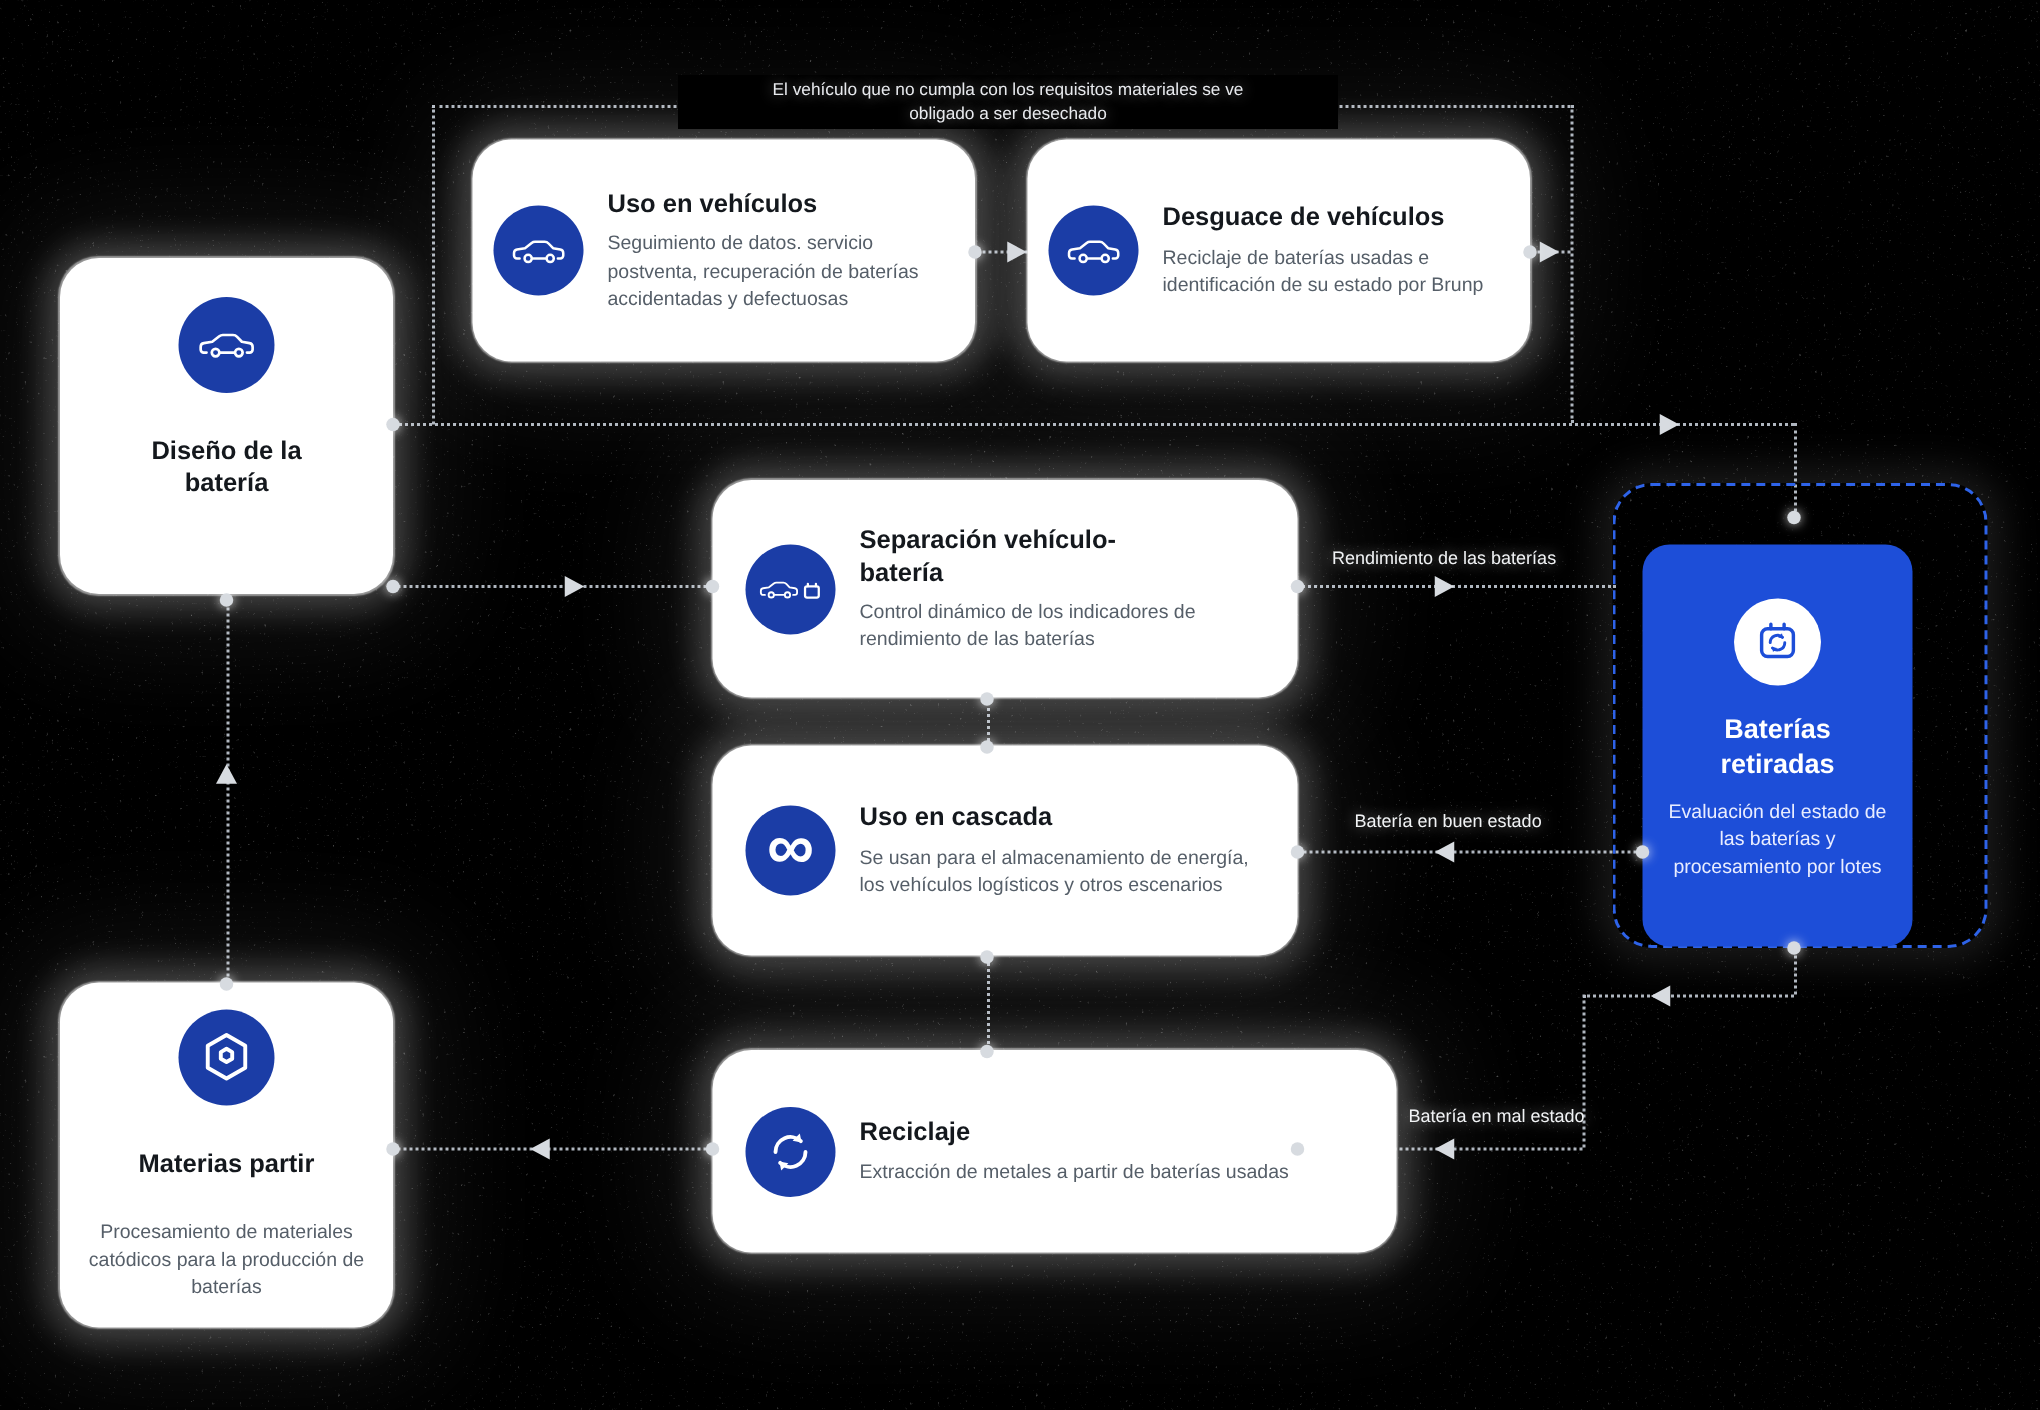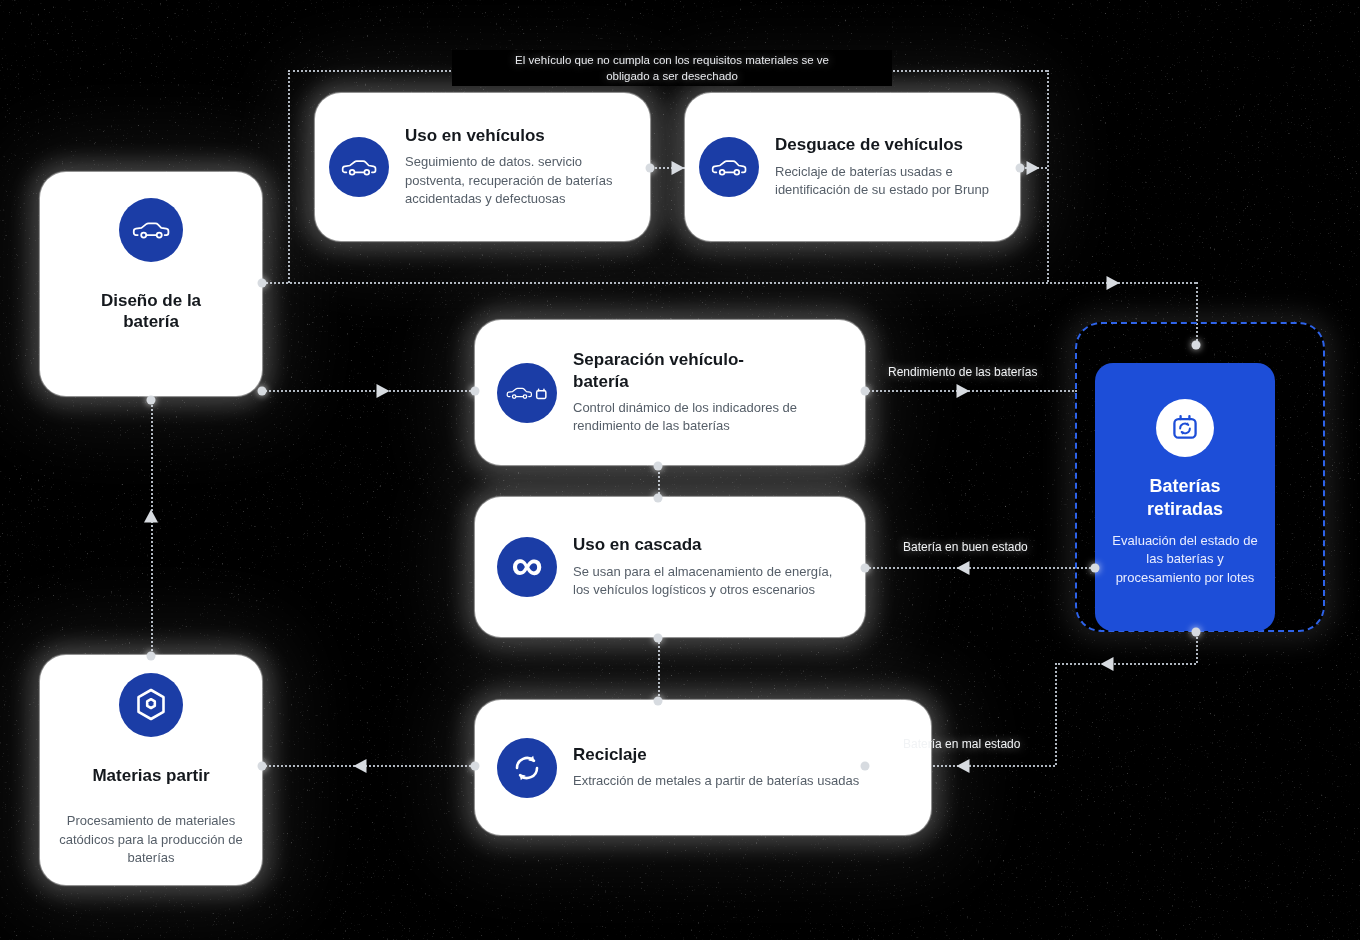--- a/index.html
+++ b/index.html
@@ -124,21 +124,21 @@
   <div class="arr l" style="left:360px;top:766px"></div>
   <div class="arr u" style="left:151px;top:516px"></div>
 
   <div class="top-note">
     <span>El vehículo que no cumpla con los requisitos materiales se ve</span><br>
     <span>obligado a ser desechado</span>
   </div>
 
   <div class="edge-label" style="left:888px;top:365px">Rendimiento de las baterías</div>
   <div class="edge-label" style="left:903px;top:540px">Batería en buen estado</div>
-  <div class="edge-label" style="left:903px;top:737px">Batería en mal estado</div>
+  <div class="edge-label" style="left:939px;top:737px">Batería en mal estado</div>
 
   <div class="card vcard" style="left:40px;top:172px;width:222px;height:224px">
     <div class="circle c64">
       <svg width="38" height="22" viewBox="0 0 60 32" fill="none" stroke="#fff" stroke-width="2.8" stroke-linecap="round" stroke-linejoin="round">
         <path d="M9 24 H6 a3.2 3.2 0 0 1 -3.2 -3.2 V18 a4 4 0 0 1 3.4 -4 l8.8 -1.4 7.4 -5.8 A6 6 0 0 1 26.2 5.5 h10.6 a6 6 0 0 1 4.4 1.9 l5 5.2 8 1.4 a4 4 0 0 1 3.3 4 v2.8 a3.2 3.2 0 0 1 -3.2 3.2 h-2.8"></path>
         <circle cx="18.5" cy="24" r="4"></circle>
           <circle cx="43" cy="24" r="4"></circle>
           <path d="M23.5 24 h14.5"></path>
       </svg>
     </div>

